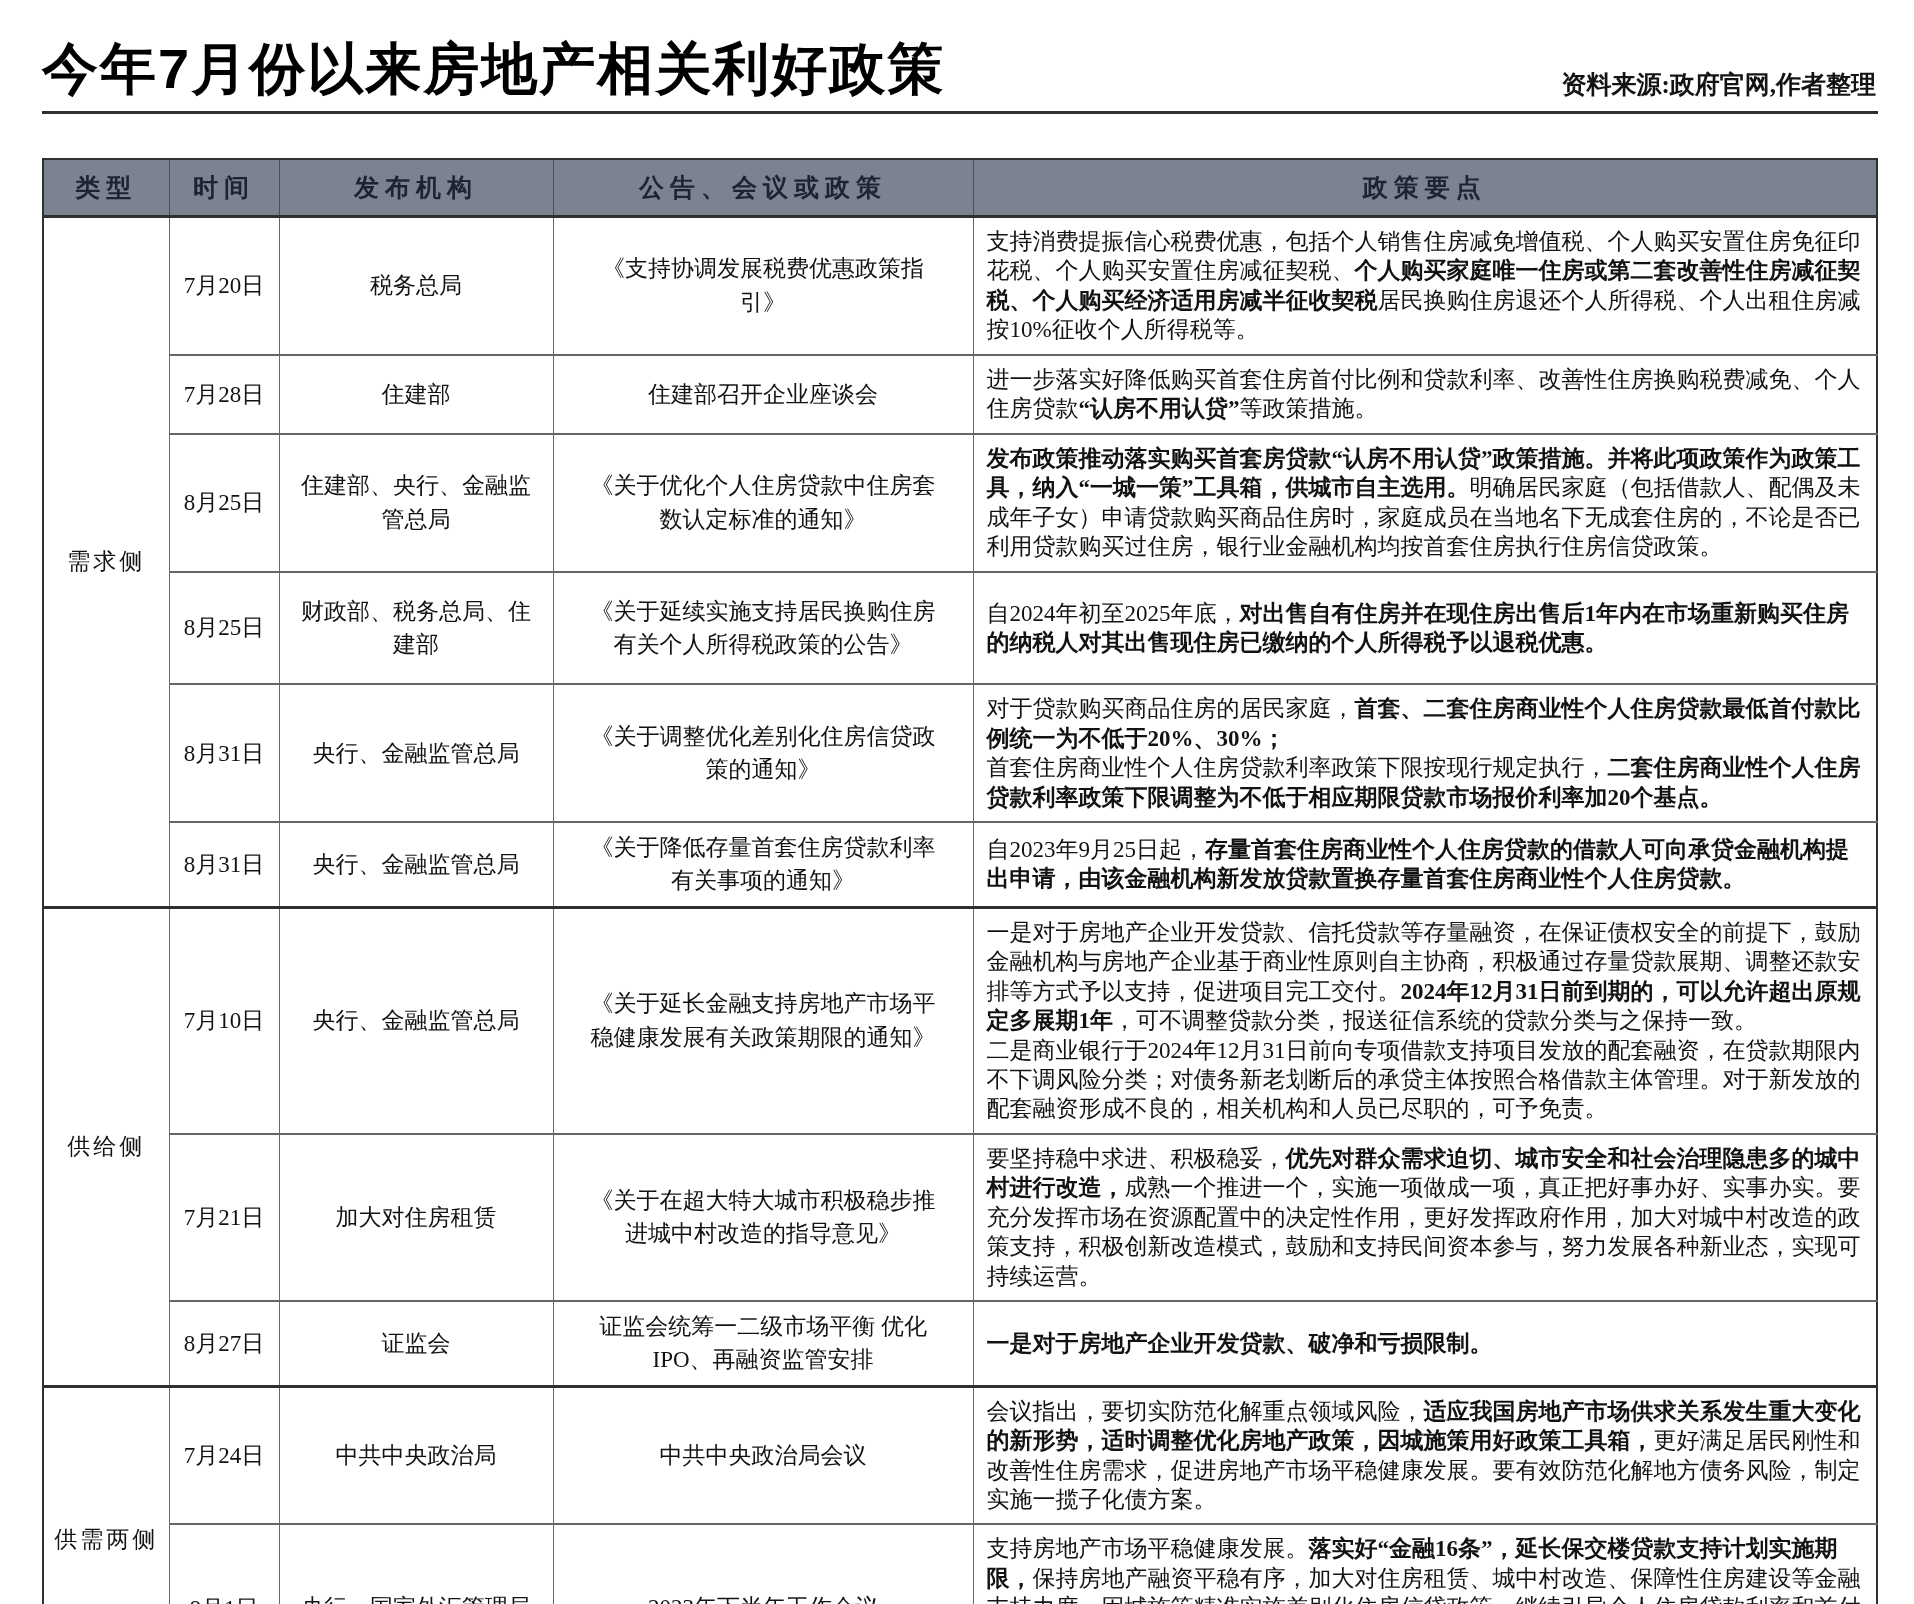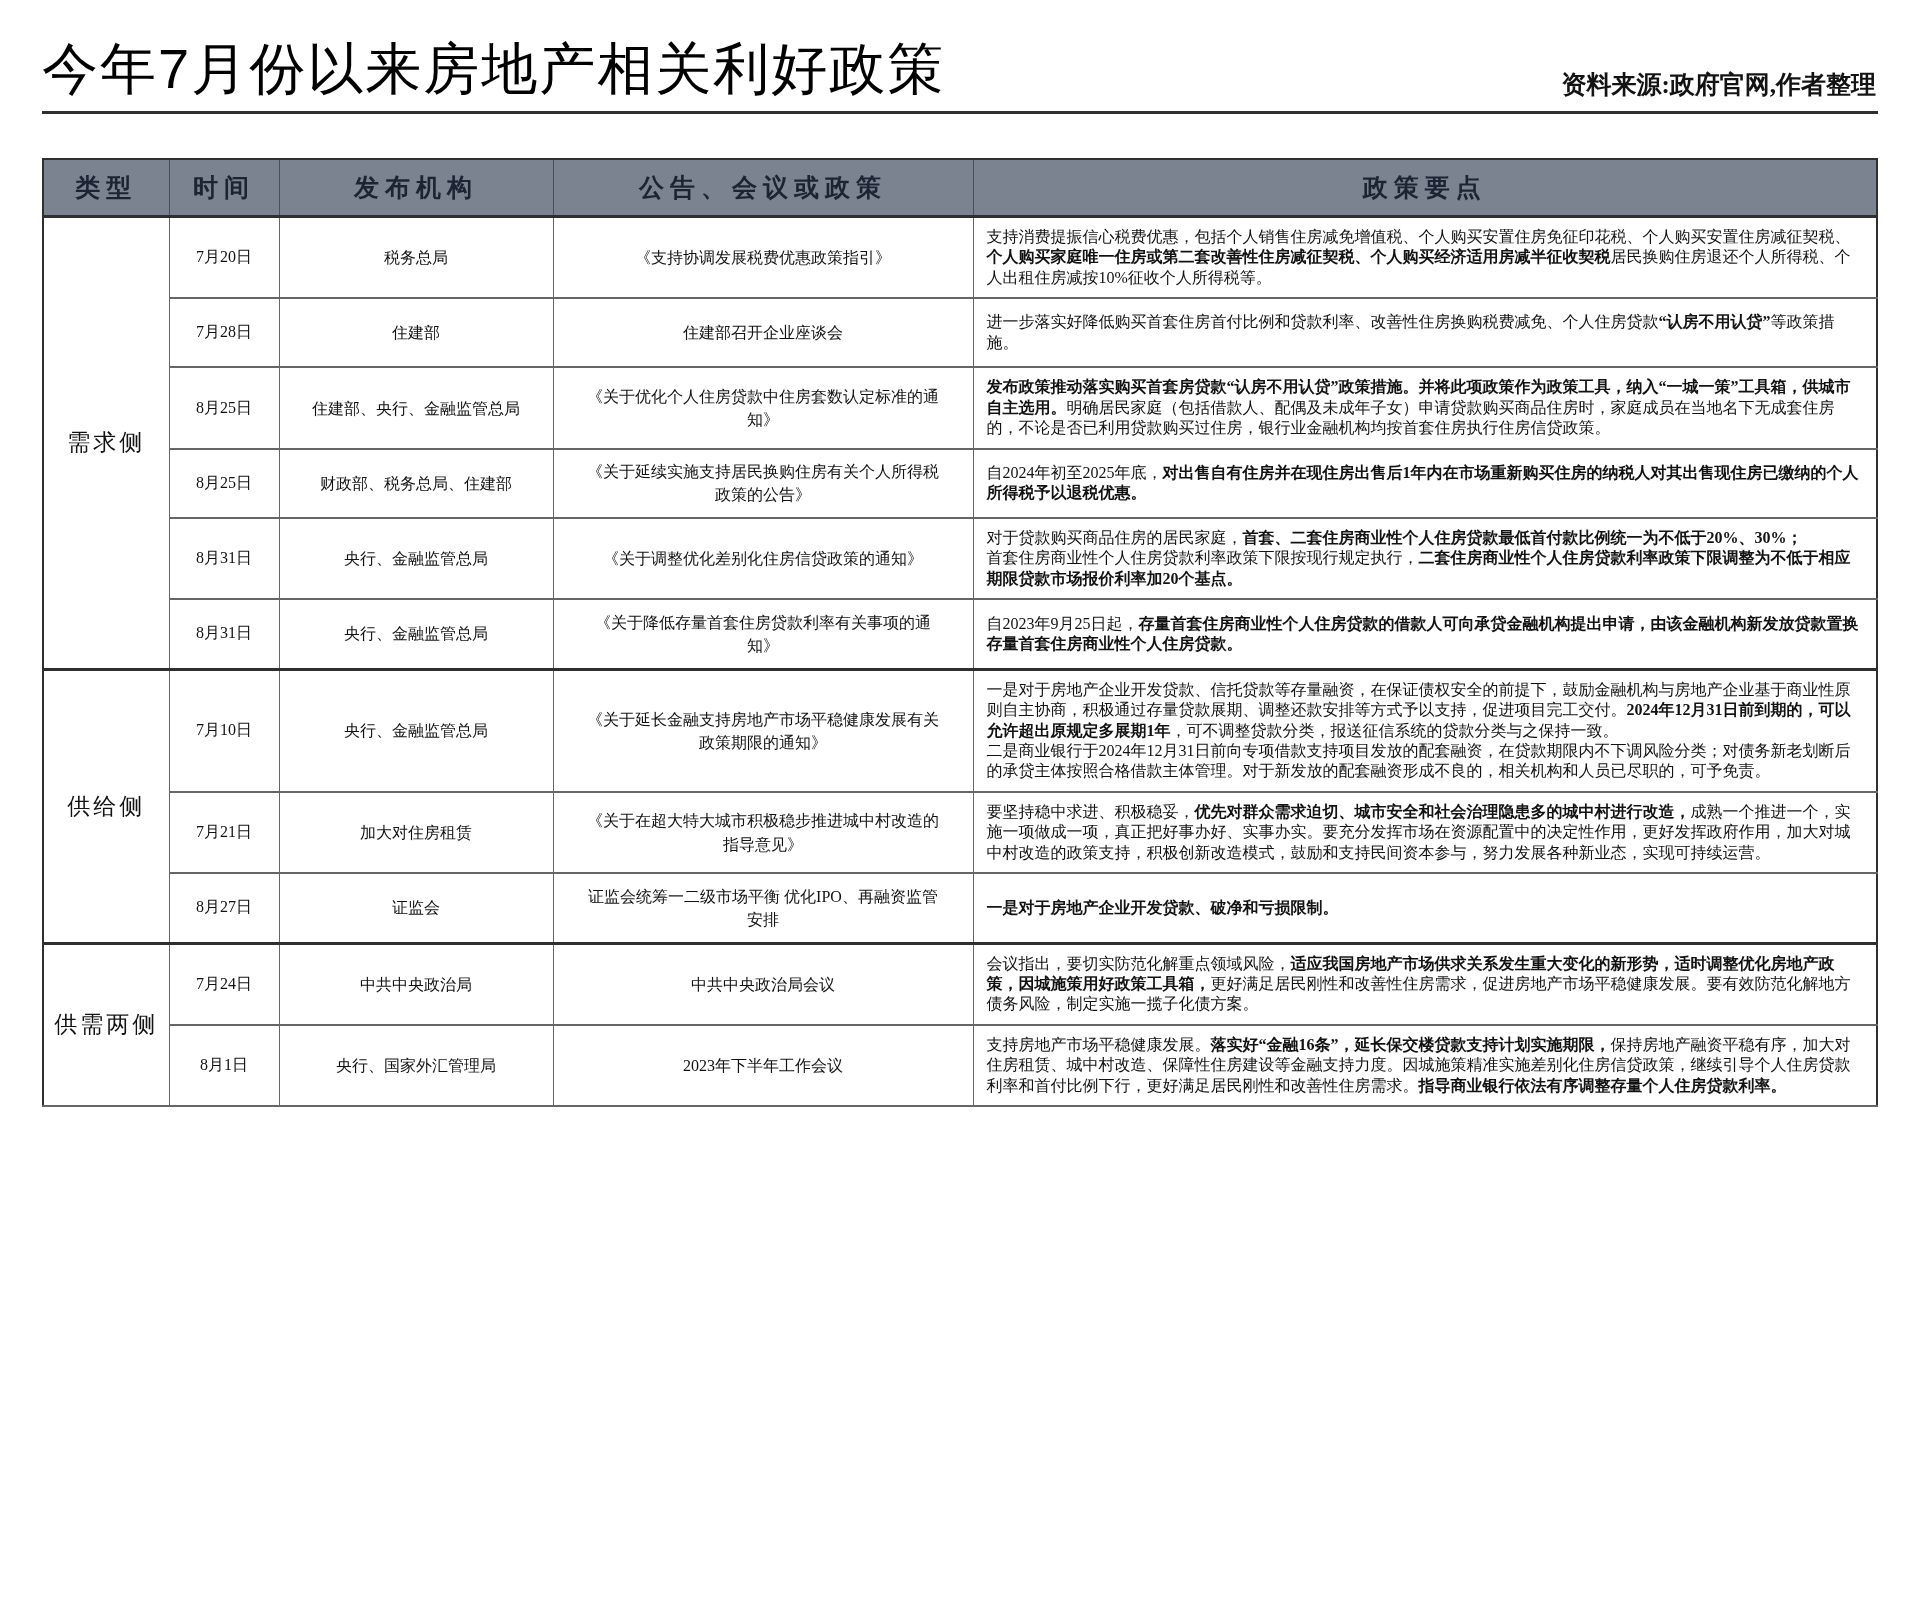--- a/index.html
+++ b/index.html
@@ -10,21 +10,21 @@
     padding: 0 36px 0 42px;
     background: #ffffff;
     overflow: hidden;
     font-family: "Liberation Serif", serif;
     color: #111111;
   }
   .header-area { position: relative; padding-top: 40px; }
   .page-title {
     margin: 0;
     font-family: "Liberation Sans", sans-serif;
-    font-weight: 400;
+    font-weight: 700;
     font-size: 56px;
     letter-spacing: 2px;
     color: #000000;
     line-height: 1.05;
   }
   .source-note {
     position: absolute;
     right: 2px; bottom: -2px;
     font-size: 25px;
     font-weight: 700;
@@ -48,21 +48,21 @@
     font-weight: 700;
     padding: 11px 4px;
     border: 1px solid #4a4f59;
     border-bottom: 3px solid #2f2f2f;
     letter-spacing: 6px;
   }
   td {
     border: 1px solid #666666;
     border-top-width: 2px;
     border-bottom-width: 2px;
-    font-size: 16px;
+    font-size: 23px;
     vertical-align: middle;
     color: #121212;
   }
   tr.section-start td { border-top: 3px solid #2f2f2f; }
   .type-cell {
     text-align: center;
     font-size: 23px;
     letter-spacing: 3px;
     background: #ffffff;
     margin-left: 23px;

